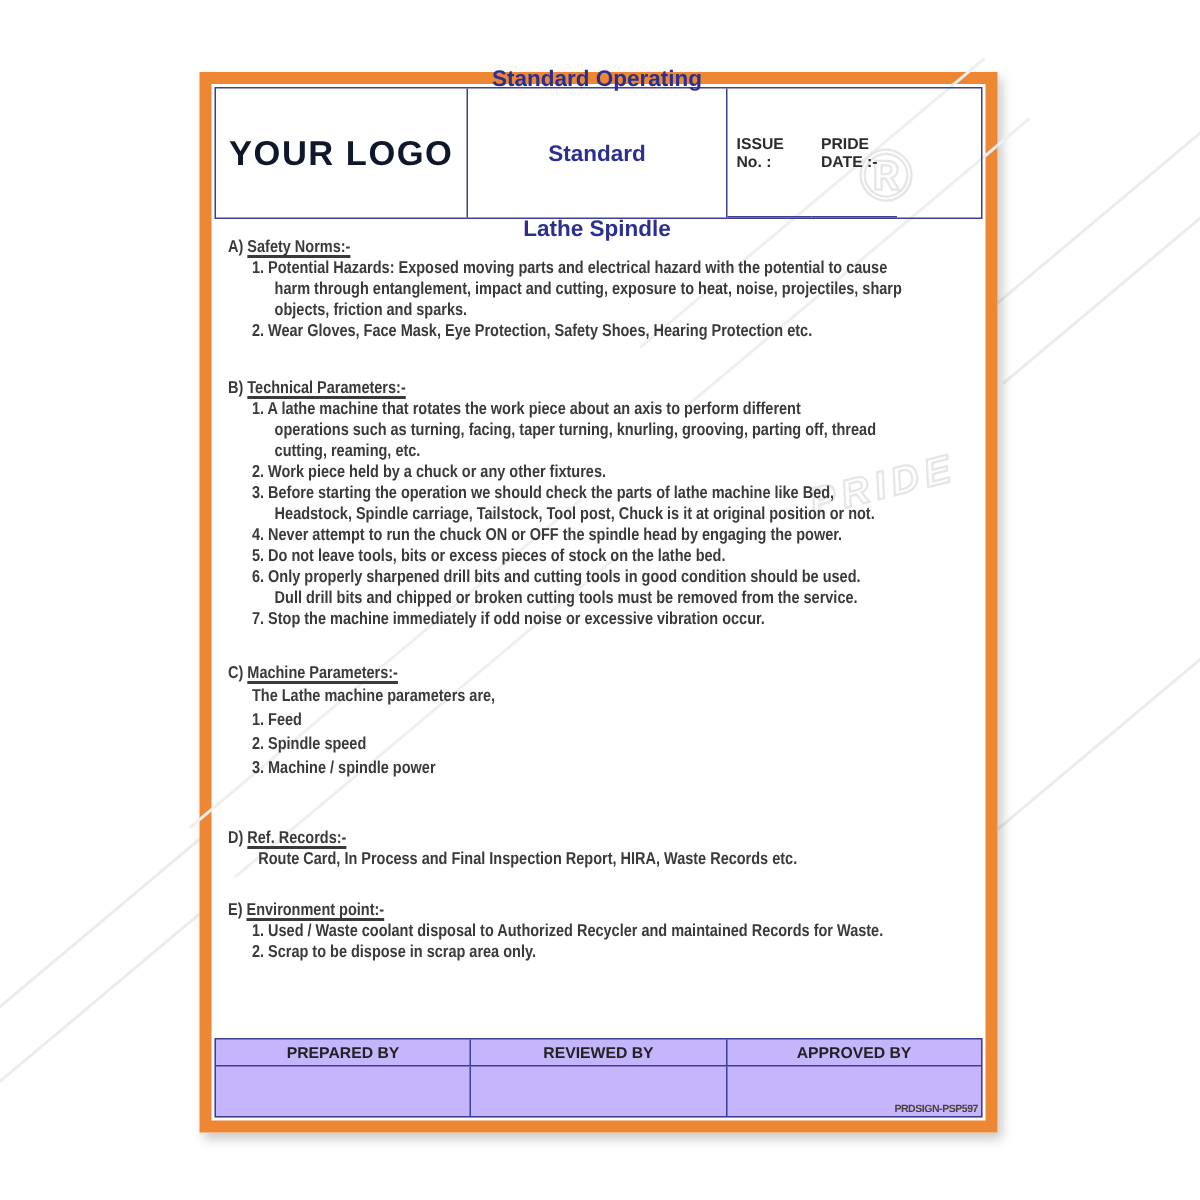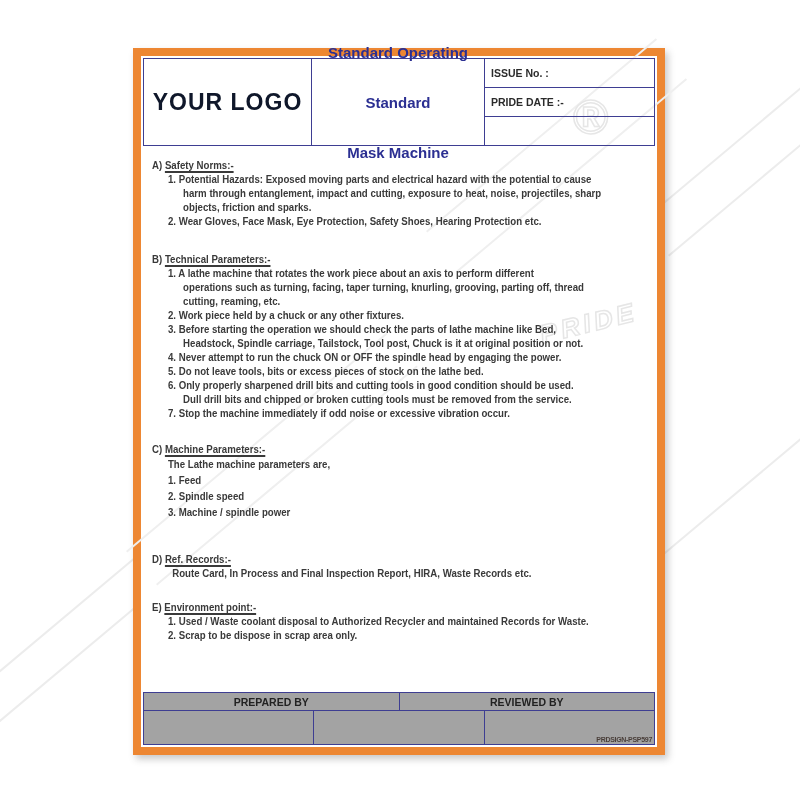--- a/index.html
+++ b/index.html
@@ -52,21 +52,21 @@
   }
   .title-cell {
     width: 172px; border-right: 1.5px solid #3E3E92;
     display: flex; flex-direction: column; align-items: center; justify-content: center;
     text-align: center;
     gap: 31px;
   }
   .title-line {
     font-size: 15px; line-height: 19px; font-weight: bold; color: #2B2F92;
   }
-  .info-cell { flex: 1; display: flex; flex-direction: column; }
+  .info-cell { flex: 1; display: flex; flex-direction: row; }
   .info-row {
     flex: 1; border-bottom: 1.5px solid #3E3E92;
     font-size: 10.5px; font-weight: bold; color: #2b2b2b;
     display: flex; align-items: center; padding-left: 6px;
   }
   .info-row:last-child { border-bottom: none; }
 
   
   .body-text {
     position: relative; z-index: 1;
@@ -91,21 +91,21 @@
   .item {
     white-space: pre-line; padding-left: 18px; text-indent: -18px;
   }
   .sec-c .item { line-height: 16px; padding-left: 0; text-indent: 0; }
 
   
   .footer-table {
     position: absolute; z-index: 1; left: 2px; right: 2px; bottom: 2px;
     height: 53px; box-sizing: border-box;
     border: 1.5px solid #3E3E92; display: flex; flex-direction: column;
-    background: #a3a3a3;
+    background: #c4b5fd;
   }
   .footer-head { display: flex; height: 17px; border-bottom: 1.5px solid #3E3E92; }
   .footer-body { display: flex; flex: 1; position: relative; }
   .f-cell {
     flex: 1; border-right: 1.5px solid #3E3E92;
     display: flex; align-items: center; justify-content: center;
   }
   .f-cell:last-child { border-right: none; }
   .f-head-label { font-size: 10.5px; font-weight: bold; color: #222222; }
   .f-body-cell { position: relative; }
@@ -134,21 +134,21 @@
     <div class="wm wm-reg">®</div>
     <div class="wm wm-pride">PRIDE</div>
 
     <div class="header-table">
       <div class="logo-cell">
         <span class="logo-text">YOUR LOGO</span>
       </div>
       <div class="title-cell">
         <span class="title-line">Standard Operating</span>
         <span class="title-line">Standard</span>
-        <span class="title-line">Mask Machine</span>
+        <span class="title-line">Lathe Spindle</span>
       </div>
       <div class="info-cell">
         <div class="info-row">ISSUE No. :</div>
         <div class="info-row">PRIDE DATE :-</div>
         <div class="info-row"></div>
       </div>
     </div>
 
     <div class="body-text">
 
@@ -207,20 +207,23 @@
     </div>
 
     <div class="footer-table">
       <div class="footer-head">
         <div class="f-cell">
           <span class="f-head-label">PREPARED BY</span>
         </div>
         <div class="f-cell">
           <span class="f-head-label">REVIEWED BY</span>
         </div>
+        <div class="f-cell">
+          <span class="f-head-label">APPROVED BY</span>
+        </div>
       </div>
       <div class="footer-body">
         <div class="f-cell f-body-cell"></div>
         <div class="f-cell f-body-cell"></div>
         <div class="f-cell f-body-cell">
           <span class="doc-code">PRDSIGN-PSP597</span>
         </div>
       </div>
     </div>
 

